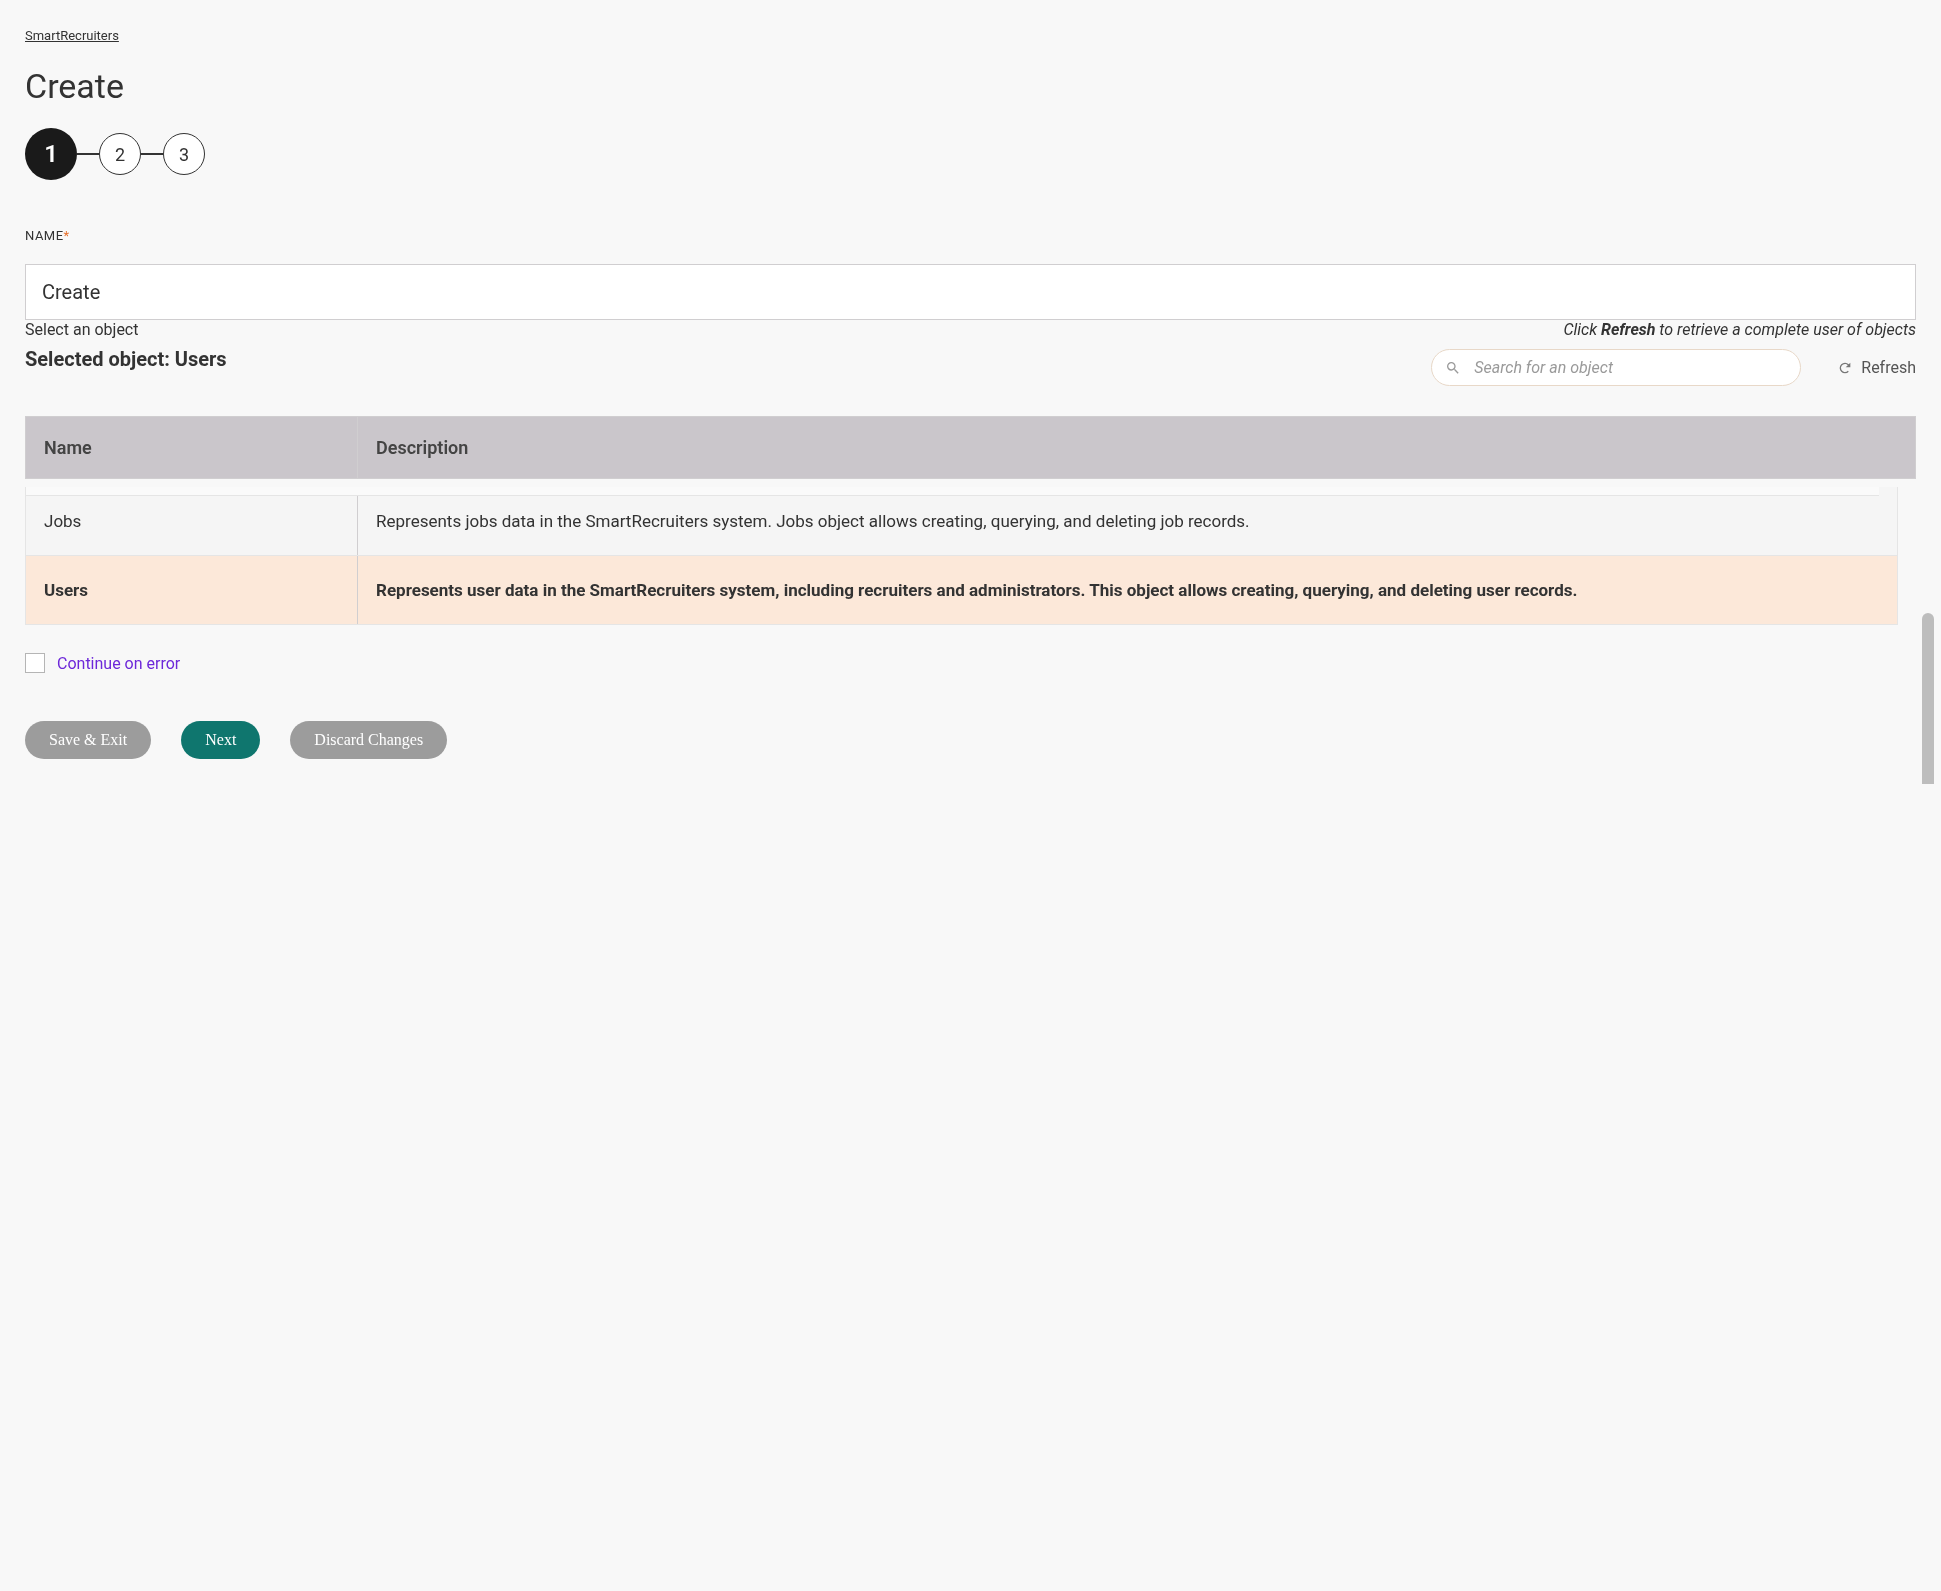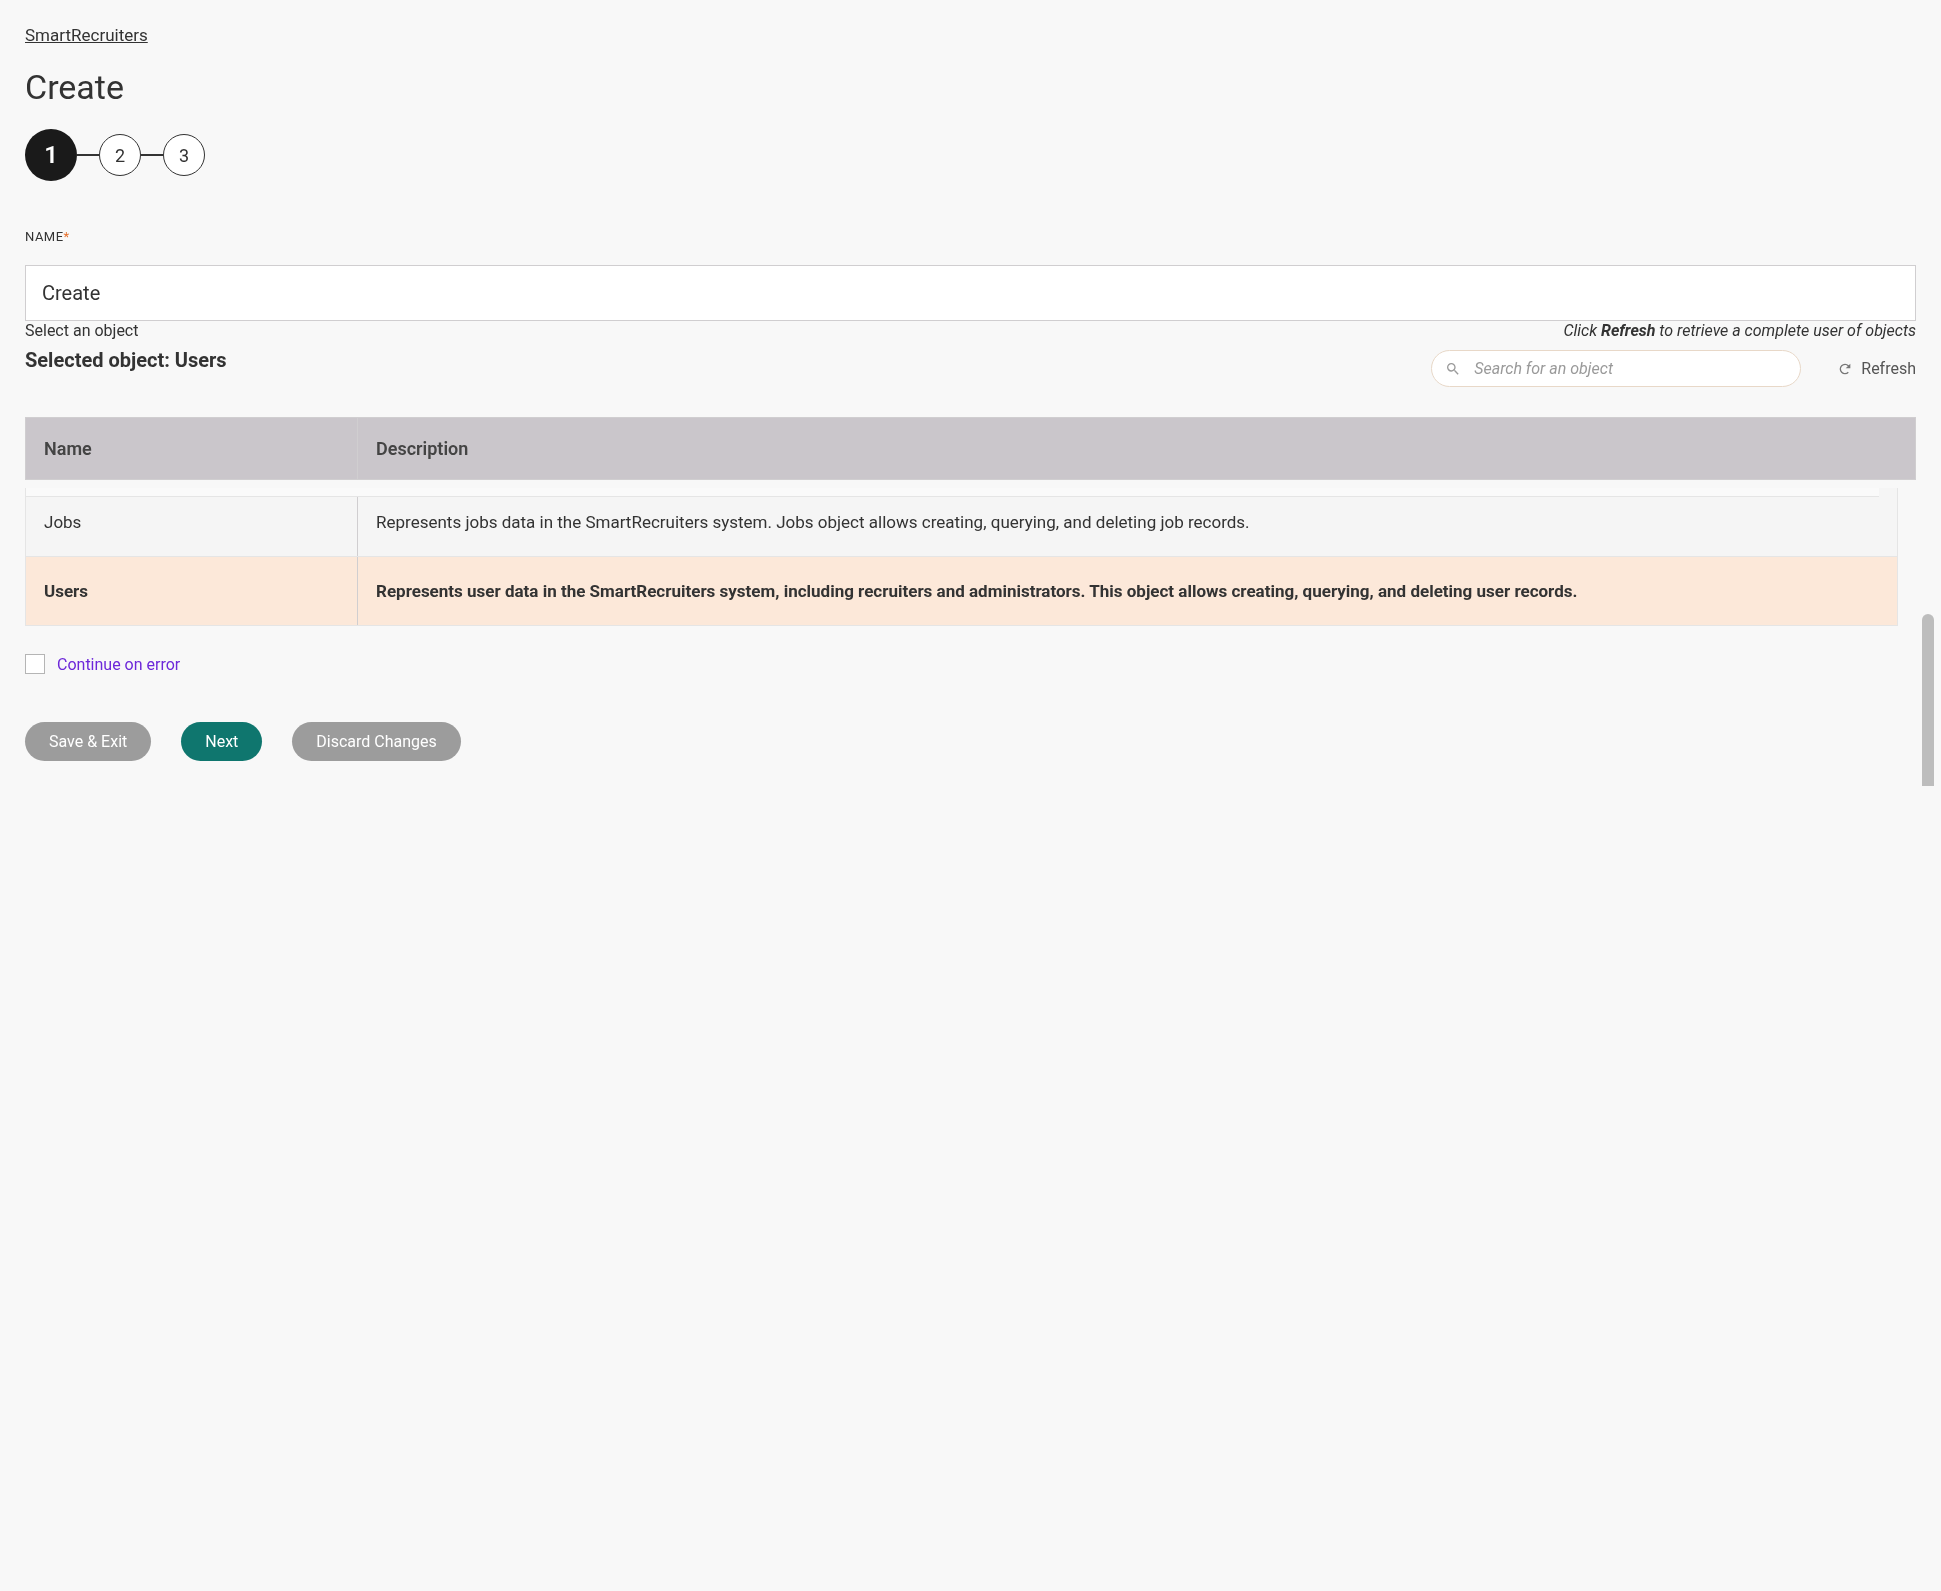--- a/index.html
+++ b/index.html
@@ -10,21 +10,21 @@
     body {
       font-family: -apple-system, BlinkMacSystemFont, "Segoe UI", Roboto, "Helvetica Neue", Arial, sans-serif;
       background: #f8f8f8;
       color: #333;
       padding: 25px;
       font-size: 16px;
     }
     .breadcrumb-link {
       color: #333;
       text-decoration: underline;
-      font-size: 17px;
+      font-size: 13px;
     }
     .page-title {
       font-size: 34px;
       font-weight: 400;
       color: #333;
       margin-top: 22px;
       margin-bottom: 22px;
     }
     .stepper {
       display: flex;
@@ -239,20 +239,21 @@
     .checkbox-box {
       width: 20px;
       height: 20px;
       border: 1.5px solid #b5b5b5;
       background: #fff;
     }
     .button-row {
       display: flex;
       gap: 30px;
       margin-top: 48px;
+      font-family: Liberation Serif, serif;
     }
     .btn {
       padding: 10px 24px;
       border: none;
       border-radius: 999px;
       font-size: 16px;
       color: #fff;
       cursor: pointer;
       font-family: inherit;
     }

